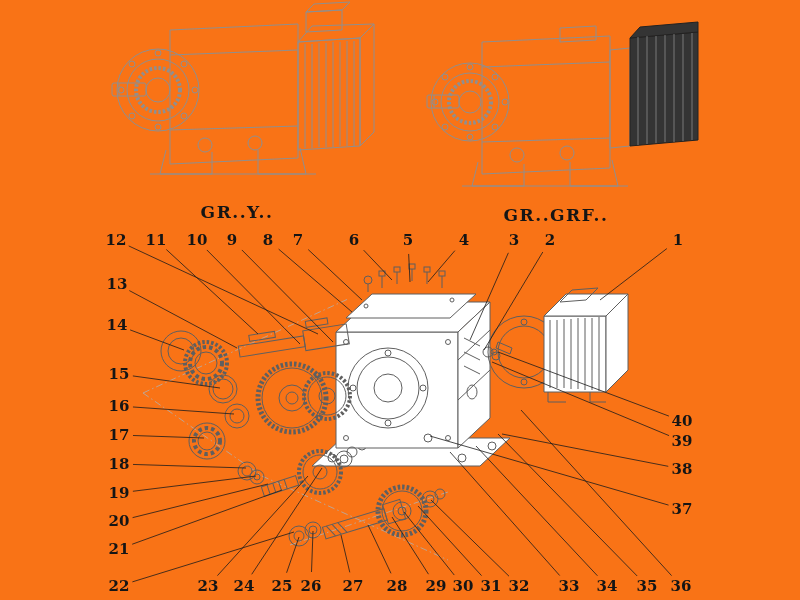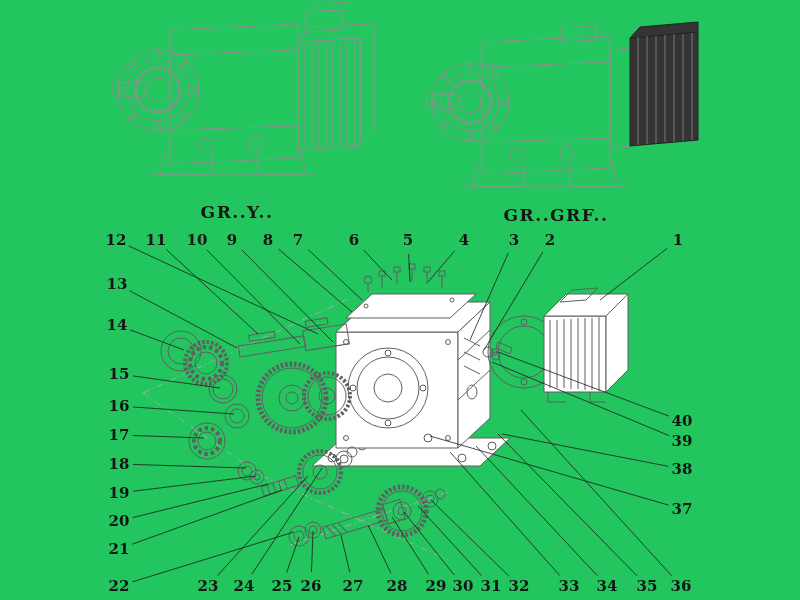--- a/index.html
+++ b/index.html
@@ -1,16 +1,16 @@
 <!DOCTYPE html>
 <html><head>
 <meta charset="utf-8">
 <style>
   html,body{margin:0;padding:0;background:#fff;}
-  .canvas{position:relative;width:800px;height:600px;background:#22c55e;overflow:hidden;
+  .canvas{position:relative;width:800px;height:600px;background:#f97316;overflow:hidden;
           font-family:"DejaVu Serif", serif;}
   svg{display:block;}
   .variant-label{font-family:"DejaVu Serif", serif;font-weight:bold;font-size:17px;
                  letter-spacing:1.5px;fill:#151515;text-anchor:middle;}
   #callout-labels text{font-family:"DejaVu Serif", serif;font-weight:bold;font-size:15px;
                        fill:#151515;text-anchor:middle;}
   #callout-lines line{stroke:#1c1c1c;stroke-width:0.8;}
   .machine{stroke:#8f8f8f;fill:none;stroke-width:1;}
   .explode{stroke:#5f5f5f;fill:none;stroke-width:1;}
   .facefill{fill:#ffffff;}

